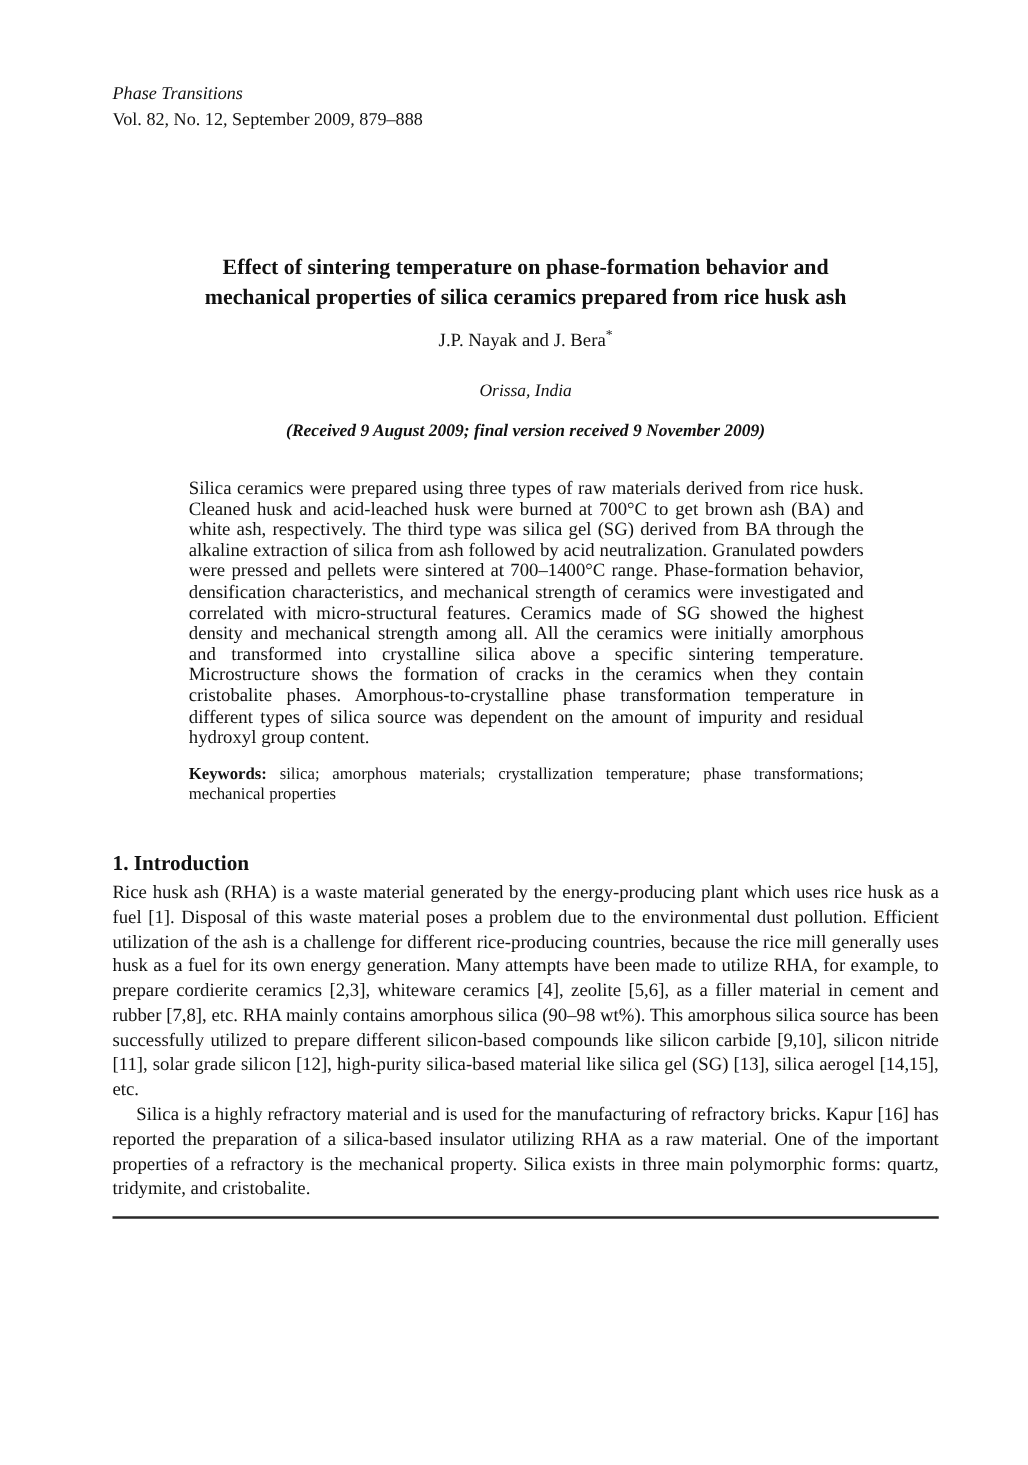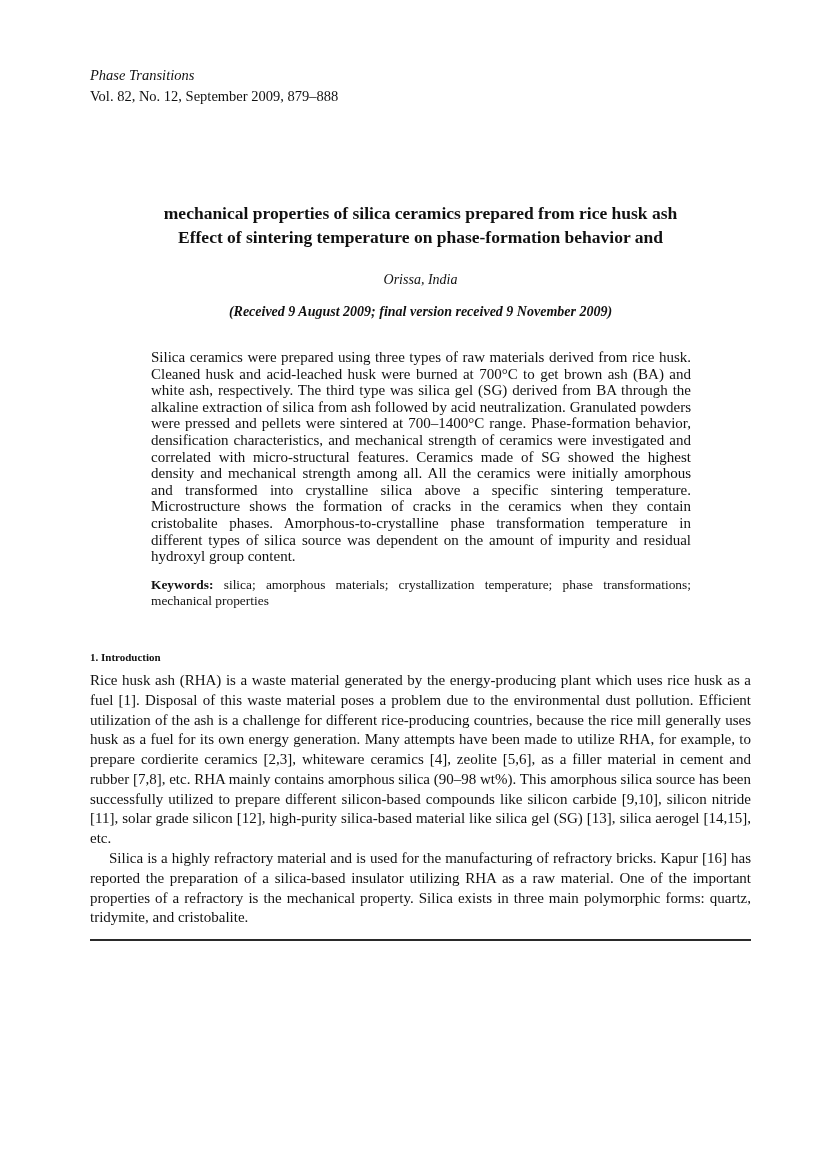--- a/index.html
+++ b/index.html
@@ -67,21 +67,21 @@
     margin: 12px 60px 0 61px;
     font-size: 13.4px;
     line-height: 16.6px;
     text-align: justify;
   }
   .keywords .kw-label {
     font-weight: bold;
   }
   .section-heading {
     margin-top: 37px;
-    font-size: 11px;
+    font-size: 17px;
     font-weight: bold;
     line-height: 20px;
   }
   .body-para {
     margin: 4px 0 0 0;
     font-size: 15px;
     line-height: 19.8px;
     text-align: justify;
   }
   .body-para.indent {
@@ -100,22 +100,25 @@
 
 <div class="page">
 
   <div class="journal-header">
     <div class="journal-name">Phase Transitions</div>
     <div class="journal-issue-line">Vol. 82, No. 12, September 2009, 879–888</div>
   </div>
 
   <div class="title-block">
     <div class="article-title">
+      <div>Effect of sintering temperature on phase-formation behavior and</div>
       <div>mechanical properties of silica ceramics prepared from rice husk ash</div>
-      <div>Effect of sintering temperature on phase-formation behavior and</div>
+    </div>
+    <div class="authors-line">
+      <span>J.P. Nayak and J. Bera</span><sup>*</sup>
     </div>
   </div>
 
   <div class="affiliation">
     <div>Orissa, India</div>
   </div>
 
   <div class="received-line">(Received 9 August 2009; final version received 9 November 2009)</div>
 
   <div class="abstract">Silica ceramics were prepared using three types of raw materials derived from rice husk. Cleaned husk and acid-leached husk were burned at 700°C to get brown ash (BA) and white ash, respectively. The third type was silica gel (SG) derived from BA through the alkaline extraction of silica from ash followed by acid neutralization. Granulated powders were pressed and pellets were sintered at 700–1400°C range. Phase-formation behavior, densification characteristics, and mechanical strength of ceramics were investigated and correlated with micro-structural features. Ceramics made of SG showed the highest density and mechanical strength among all. All the ceramics were initially amorphous and transformed into crystalline silica above a specific sintering temperature. Microstructure shows the formation of cracks in the ceramics when they contain cristobalite phases. Amorphous-to-crystalline phase transformation temperature in different types of silica source was dependent on the amount of impurity and residual hydroxyl group content.</div>

